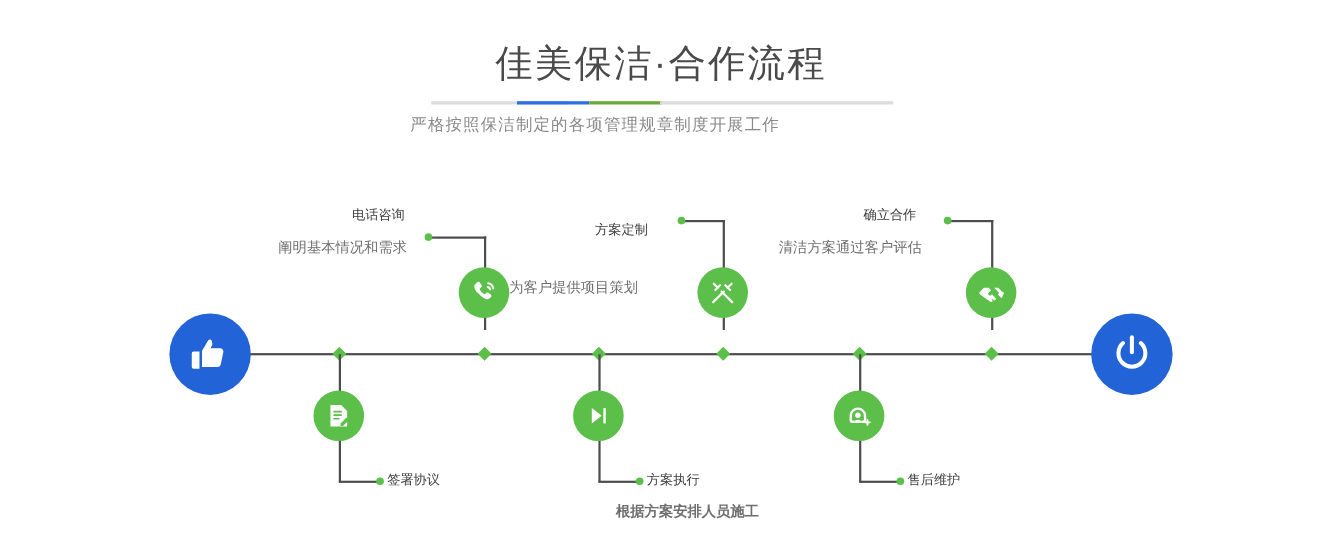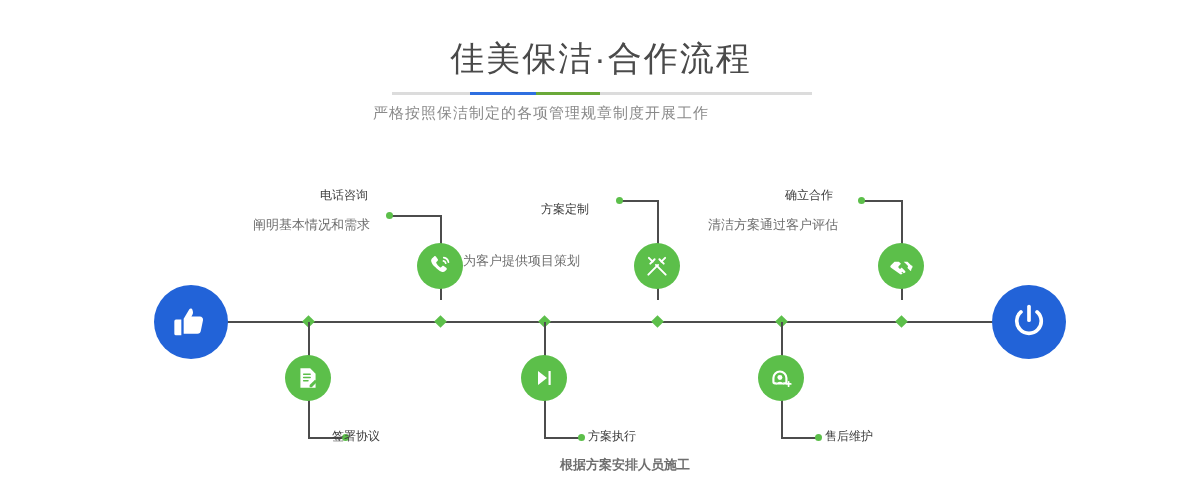--- a/index.html
+++ b/index.html
@@ -151,21 +151,21 @@
   <div class="lead-dot" style="left:342px; top:434px;"></div>
   <div class="circle c-green" style="left:285px; top:355px;">
     <span>
       <svg width="26" height="26" viewBox="0 0 24 24" fill="#ffffff">
         <path d="M5 3h9l5 5v13H5z" fill="#ffffff"></path>
         <path d="M8 8.5h6M8 11.5h6M8 14.5h4" stroke="#5cbf4a" stroke-width="1.4" stroke-linecap="round"></path>
         <path d="M13.5 18.5 18.5 13.5l2 2-5 5h-2z" fill="#5cbf4a"></path>
       </svg>
     </span>
   </div>
-  <div class="lbl-title" style="left:332px; top:428px;text-align:right;">签署协议</div>
+  <div class="lbl-title" style="left:352px; top:428px;text-align:right;">签署协议</div>
 
   <div class="node-dot" style="left:540px;"></div>
   <div class="stem" style="left:544px; top:322px; height:116px;"></div>
   <div class="lead" style="left:544px; top:437px; width:38px;"></div>
   <div class="lead-dot" style="left:578px; top:434px;"></div>
   <div class="circle c-green" style="left:521px; top:355px;">
     <span>
       <svg width="24" height="24" viewBox="0 0 24 24" fill="#ffffff">
         <path d="M6 5 L15 12 L6 19 Z"></path>
         <rect x="16.5" y="5" width="2.2" height="14" rx="0.6"></rect>

